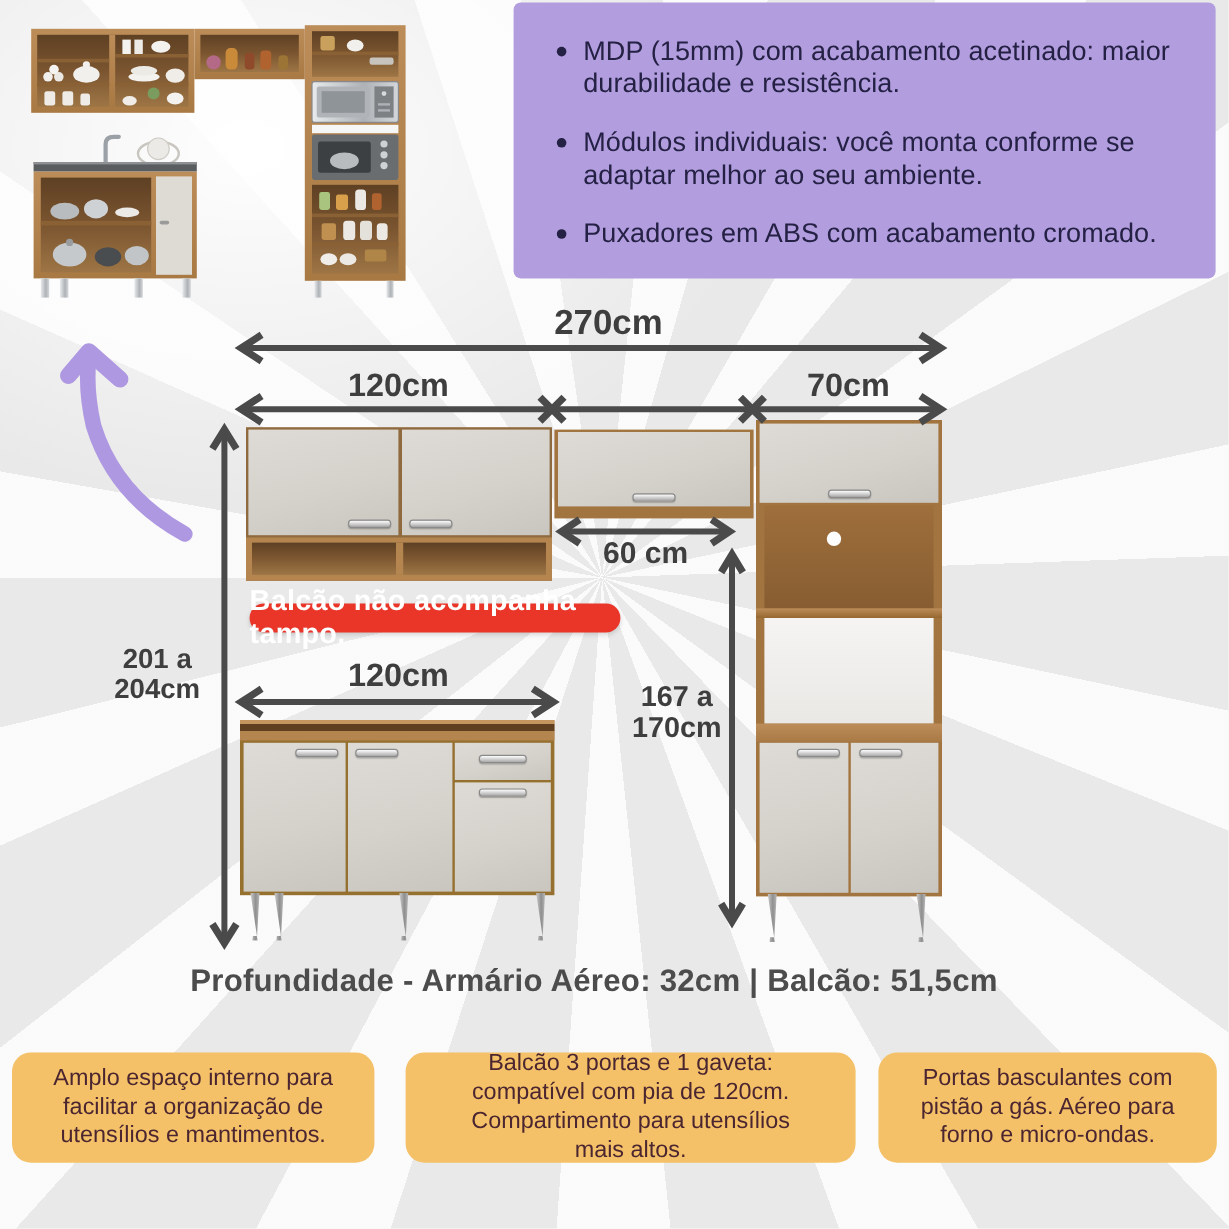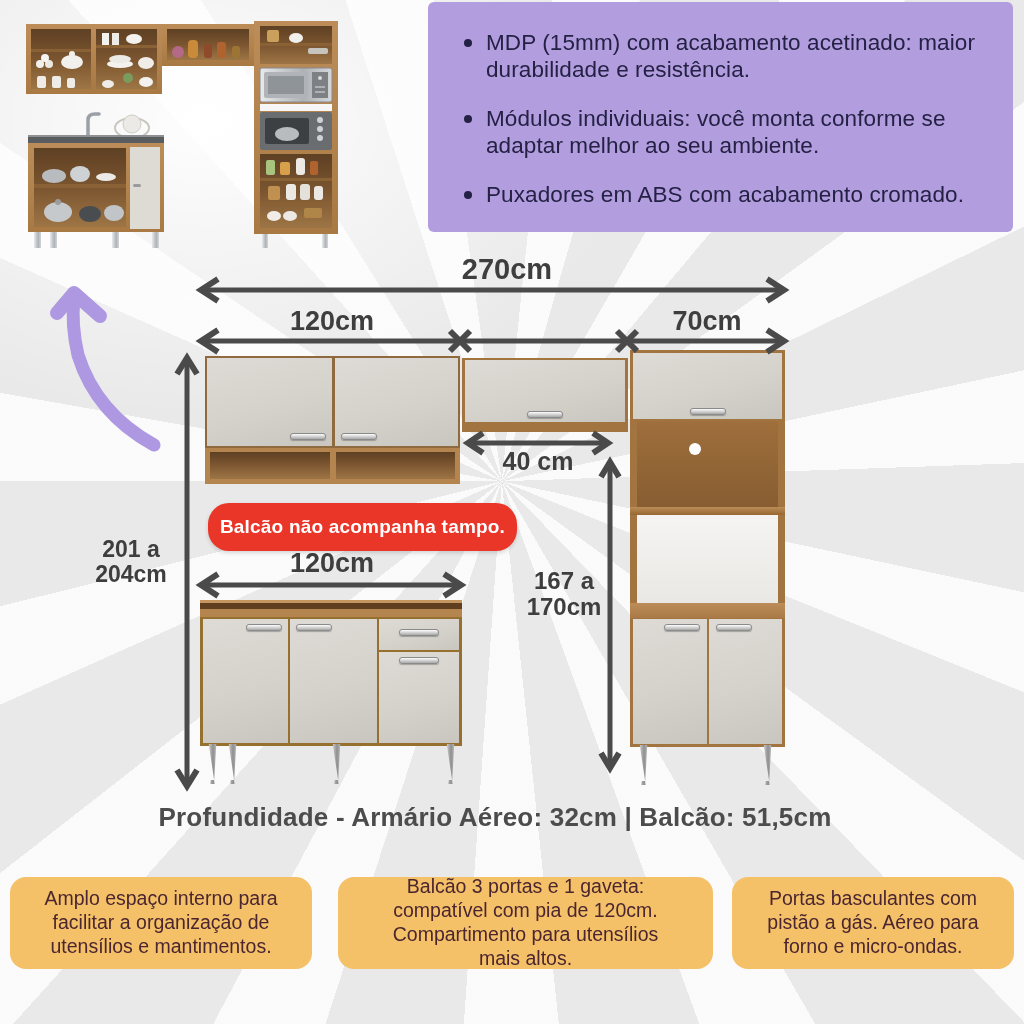--- a/index.html
+++ b/index.html
@@ -73,22 +73,22 @@
   
   .balcao{left:200px;top:600px;width:262px;height:146px;background:#96702f;}
   .balcao .top{position:absolute;left:0;top:0;width:262px;height:17px;
     background:linear-gradient(180deg,#c4955f 0 3px,#5f3f1f 3px 9px,#b5854f 9px);}
   .balcao .d1{position:absolute;left:3px;top:19px;width:85px;height:124px;}
   .balcao .d2{position:absolute;left:90px;top:19px;width:87px;height:124px;}
   .balcao .drawer{position:absolute;left:179px;top:19px;width:80px;height:31px;}
   .balcao .d3{position:absolute;left:179px;top:52px;width:80px;height:91px;}
 
   
-  .badge{left:208px;top:503px;width:309px;height:48px;border-radius:21px;background:#ea3529;
-    display:flex;align-items:center;justify-content:center;color:#fff;font-size:19px;font-weight:600;letter-spacing:.2px;
+  .badge{left:208px;top:503px;width:309px;height:24px;border-radius:21px;background:#ea3529;
+    display:flex;align-items:center;justify-content:center;color:#fff;font-size:24px;font-weight:600;letter-spacing:.2px;
     box-shadow:0 2px 4px rgba(0,0,0,.15);}
 
   
   .info-box{position:absolute;top:877px;height:92px;border-radius:16px;background:#f4c168;
     display:flex;align-items:center;justify-content:center;box-sizing:border-box;padding:8px 32px;
     color:#4b2630;font-size:19.5px;line-height:1.22;text-align:center;}
   .ib1{left:10px;width:302px;}
   .ib2{left:338px;width:375px;}
   .ib3{left:732px;width:282px;}
 
@@ -325,21 +325,21 @@
 
       <line x1="610" y1="464" x2="610" y2="766" stroke-width="5"></line>
       <path d="M601,477 L610,462 L619,477" stroke-width="6"></path>
       <path d="M601,753 L610,768 L619,753" stroke-width="6"></path>
     </g>
   </svg>
 
   <div class="dim-label lbl-270">270cm</div>
   <div class="dim-label lbl-120">120cm</div>
   <div class="dim-label lbl-70">70cm</div>
-  <div class="dim-label lbl-inner80">40 cm</div>
+  <div class="dim-label lbl-inner80">60 cm</div>
   <div class="dim-label lbl-201">
     <span>201 a</span><br>
     <span>204cm</span>
   </div>
   <div class="dim-label lbl-167">
     <span>167 a</span><br>
     <span>170cm</span>
   </div>
   <div class="dim-label lbl-bal120">120cm</div>
   <svg class="abs" style="left:0;top:0;width:1024px;height:1024px;pointer-events:none;" viewBox="0 0 1024 1024">

